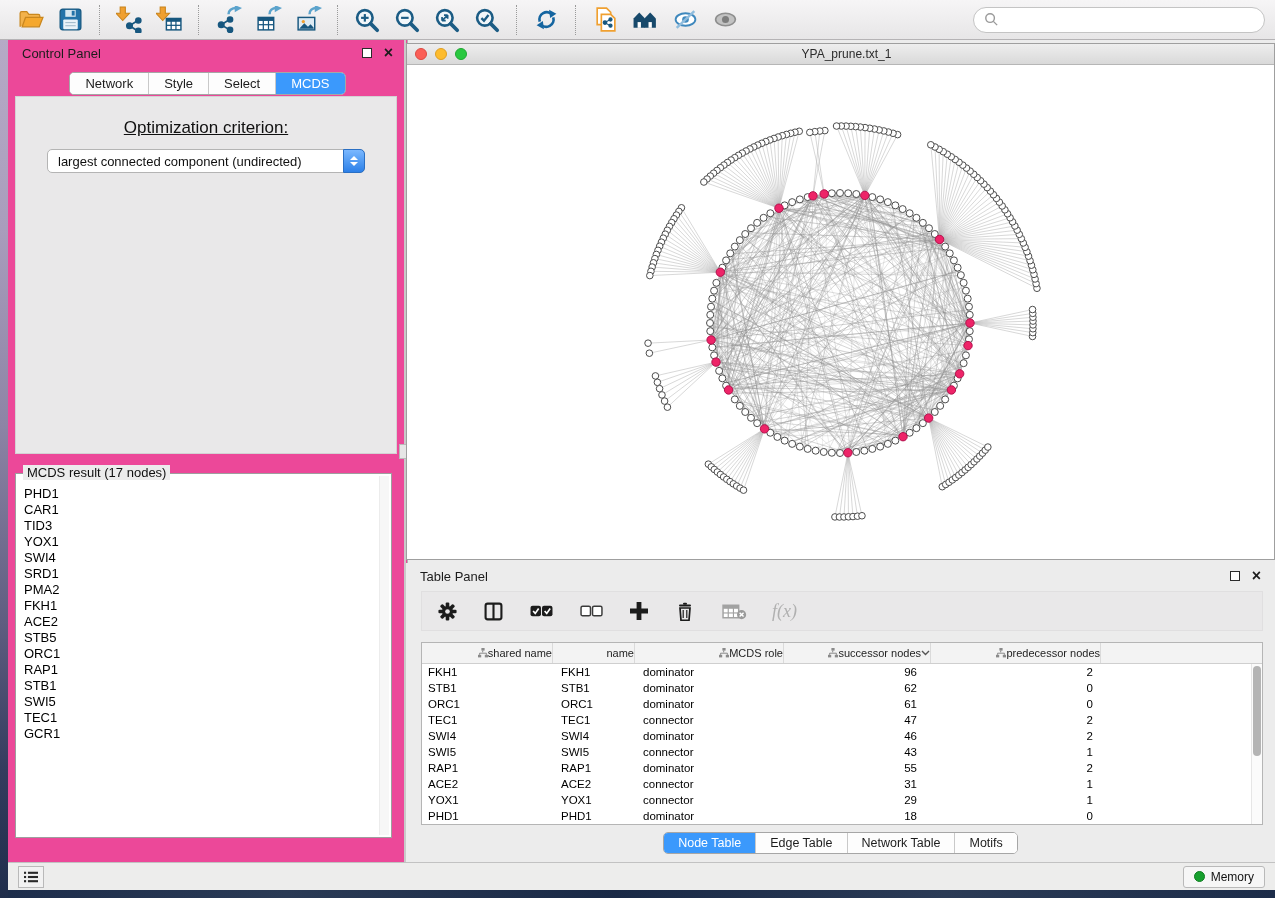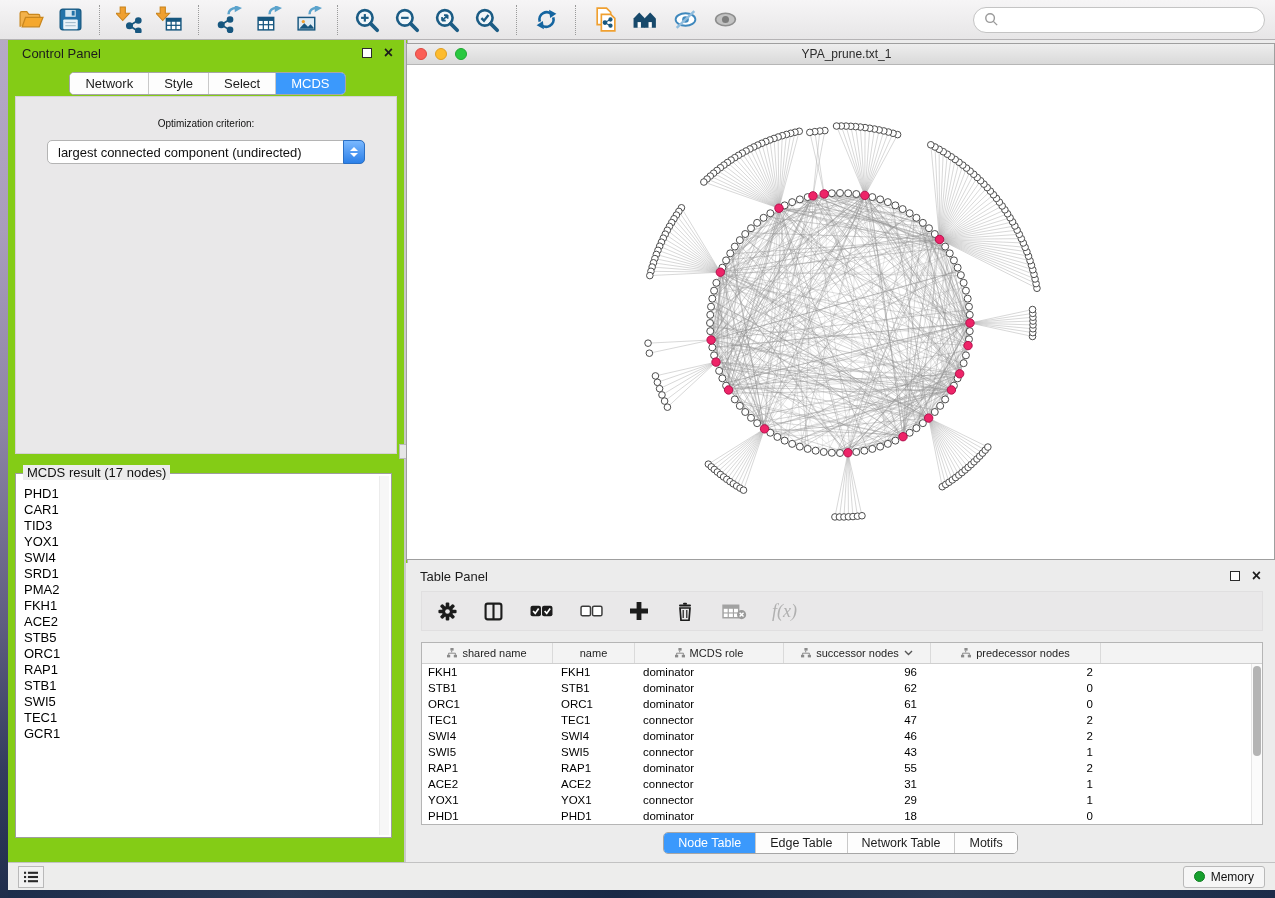--- a/index.html
+++ b/index.html
@@ -25,28 +25,28 @@
   .wall-bottom { position:absolute; left:8px; right:0; bottom:0; height:8px;
     background:linear-gradient(90deg,#1d2d4b,#2a3a55 22%,#192946 48%,#2b3b56 74%,#1c2c49); }
 
   
   .panel-titlebar { height:26px; display:flex; align-items:center; padding:0 14px; font-size:13px; color:#1c1c1c; }
   .panel-controls { margin-left:auto; display:flex; gap:12px; align-items:center; }
   .float-glyph { width:10px; height:10px; border:1.6px solid #2b2b2b; display:inline-block; background:#fff; }
   .close-glyph { font-size:16px; font-weight:bold; color:#1c1c1c; line-height:10px; }
 
   
-  .control-panel { position:absolute; left:8px; top:40px; width:400px; bottom:36px; background:#84cc16; border-right:1px solid #b2b0b2; }
+  .control-panel { position:absolute; left:8px; top:40px; width:400px; bottom:36px; background:#ec4899; border-right:1px solid #b2b0b2; }
   .tabbar { position:absolute; top:32px; left:0; right:0; display:flex; justify-content:center; }
   .seg { display:flex; border:1px solid #a6a6a6; border-radius:5px; overflow:hidden; background:#fdfdfd; }
   .seg-item { padding:3px 15px; font-size:13px; color:#1c1c1c; background:#fdfdfd; border-left:1px solid #c9c9c9; white-space:nowrap; }
   .seg-item:first-child { border-left:none; }
   .seg-item.active { background:#3b99fc; color:#fff; }
   .cp-content { position:absolute; top:56px; left:7px; right:10px; height:358px; background:#e9e8e9; border:1px solid #d4d2d4; }
-  .opt-label { text-align:center; margin-top:21px; font-size:10px; color:#101010; }
+  .opt-label { text-align:center; margin-top:21px; font-size:17px; color:#101010;text-decoration:underline; }
   .select-box { margin:11px auto 0; width:318px; height:24px; background:#fff; border:1px solid #b4b4b4;
      border-radius:5px; position:relative; display:flex; align-items:center; padding:0 26px 0 10px;
      font-size:13px; color:#101010; white-space:nowrap; }
   .select-stepper { position:absolute; right:-1px; top:-1px; bottom:-1px; width:22px;
      background:linear-gradient(#7ab8ff,#2c80e8); border:1px solid #2a6fc4; border-radius:0 5px 5px 0;
      display:flex; flex-direction:column; align-items:center; justify-content:center; gap:2px; }
   .tri-up { width:0; height:0; border-left:4px solid transparent; border-right:4px solid transparent; border-bottom:4px solid #fff; }
   .tri-down { width:0; height:0; border-left:4px solid transparent; border-right:4px solid transparent; border-top:4px solid #fff; }
   .btn-row { display:flex; justify-content:center; gap:13px; margin-top:11px; }
   .push-btn { height:24px; padding:0 15px; background:#fff; border:1px solid #b0b0b0; border-radius:5px; font-size:13px; color:#101010; }
@@ -73,21 +73,21 @@
   .net-canvas { position:absolute; top:21px; left:0; right:0; bottom:0; background:#fff; }
   .net-canvas svg { width:100%; height:100%; display:block; }
 
   
   .table-panel { position:absolute; left:406px; top:563px; right:0; bottom:36px; background:#ececec; }
   .tp-toolbar { position:absolute; top:28px; left:15px; right:12px; height:40px; background:#e9e8e9;
      border:1px solid #e0dfe0; display:flex; align-items:center; gap:24px; padding:0 14px; }
   .fx-label { font-family:"Liberation Serif", serif; font-style:italic; font-size:18px; color:#b0b0b0; }
   .node-table { position:absolute; top:79px; left:15px; right:12px; height:183px; background:#fff; border:1px solid #b5b5b5; }
   .nt-header { display:flex; height:21px; background:#f3f3f3; border-bottom:1px solid #cfcfcf; font-size:11px; color:#1e1e1e; }
-  .nt-col { display:flex; align-items:center; justify-content:center; gap:5px; border-right:1px solid #dadada; }
+  .nt-col { display:flex; align-items:center; justify-content:flex-end; border-right:1px solid #dadada; }
   .w0{width:131px}.w1{width:82px}.w2{width:149px}.w3{width:147px}.w4{width:170px}.wF{flex:1;border-right:none}
   .nt-body { position:absolute; top:21px; left:0; right:11px; bottom:0; overflow:hidden; }
   .nt-row { display:flex; height:16px; line-height:16px; font-size:11.5px; color:#000; }
   .nt-cell { overflow:hidden; white-space:nowrap; }
   .nt-cell.col0{width:131px;padding-left:6px}
   .nt-cell.col1{width:82px;padding-left:8px}
   .nt-cell.col2{width:149px;padding-left:8px}
   .nt-cell.col3{width:147px;text-align:right;padding-right:14px}
   .nt-cell.col4{width:170px;text-align:right;padding-right:8px}
   .nt-cell.colF{flex:1}

